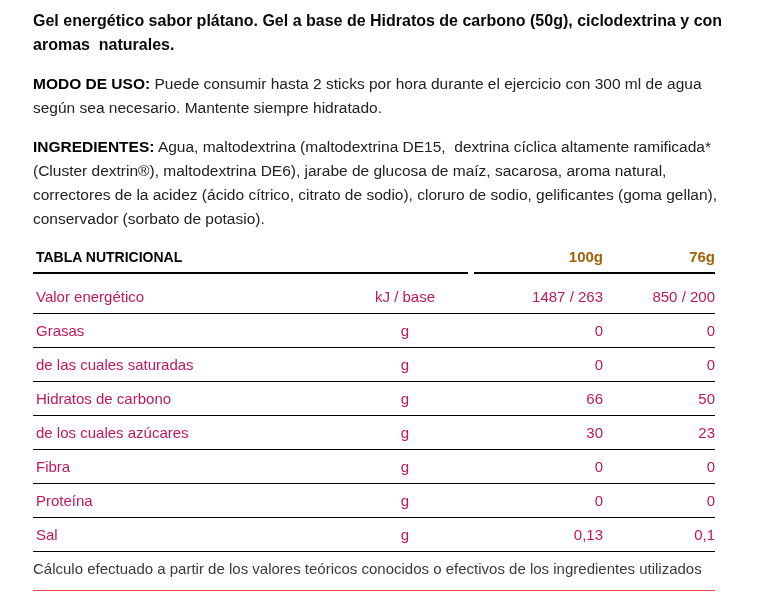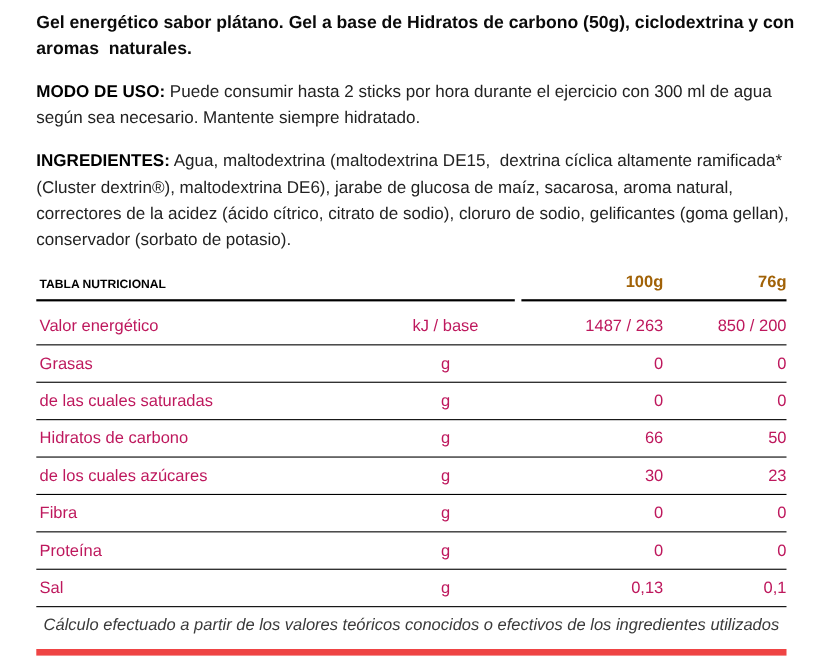--- a/index.html
+++ b/index.html
@@ -31,21 +31,21 @@
   p.para .body-text { white-space: pre-wrap; }
 
   .ntable { margin-top: 17px; width: 682px; }
 
   .thead {
     display: grid;
     grid-template-columns: 444px 126px 112px;
     align-items: end;
     padding-bottom: 7px;
   }
-  .thead .t-title { font-size: 11px; font-weight: bold; color: #000000; padding-left: 3px; }
+  .thead .t-title { font-size: 14px; font-weight: bold; color: #000000; padding-left: 3px; }
   .thead .t-col   { font-size: 15px;  font-weight: bold; color: #a16207; text-align: right; }
 
   .header-rule { display: flex; height: 2px; }
   .header-rule .seg-left  { width: 435px; background: #000000; height: 2px; }
   .header-rule .seg-gap   { width: 6px; height: 2px; background: transparent; }
   .header-rule .seg-right { flex: 1; background: #000000; height: 2px; }
 
   .tbody { margin-top: 6px; }
   .trow {
     display: grid;
@@ -56,24 +56,23 @@
     font-size: 15px;
     color: #be185d;
   }
   .trow .c-label { padding-left: 3px; }
   .trow .c-unit  { text-align: center; }
   .trow .c-v100  { text-align: right; }
   .trow .c-v76   { text-align: right; }
 
   .footnote {
     width: 682px;
-    border-bottom: 6px solid #ef4444;
+    border-bottom: 1px solid #ef4444;
     padding: 5px 0 9px 0;
-    text-align: center;
-    font-style: italic;
+    text-align: left;
     font-size: 15px;
     line-height: 24px;
     color: #3a3a3a;
   }
 </style>
 </head>
 <body>
 
 <div class="page">
   <div class="content">

